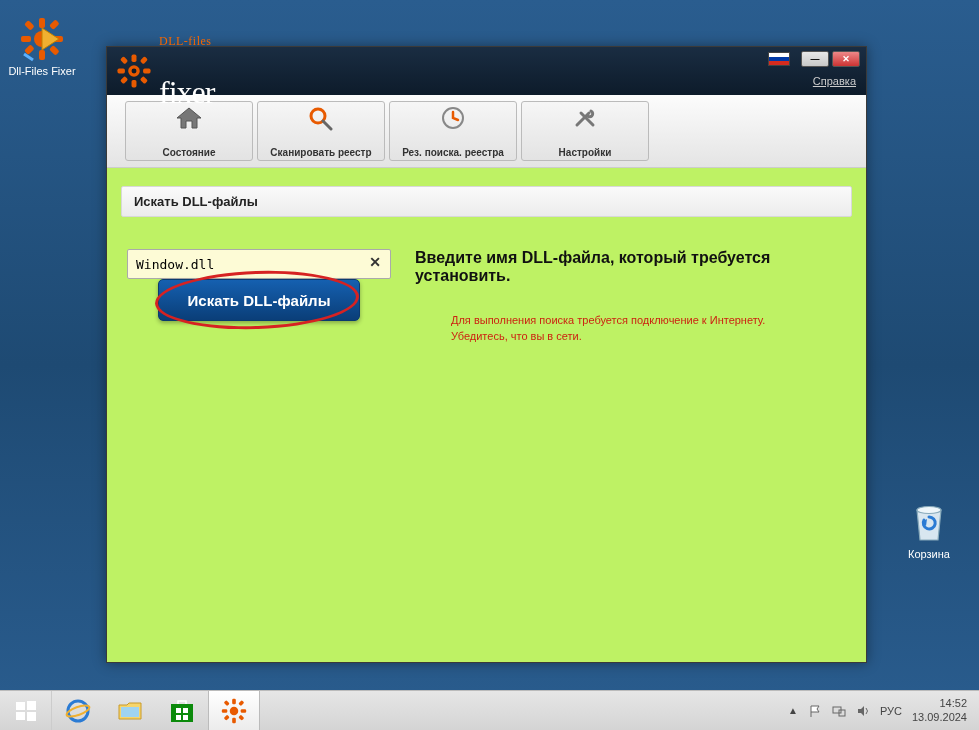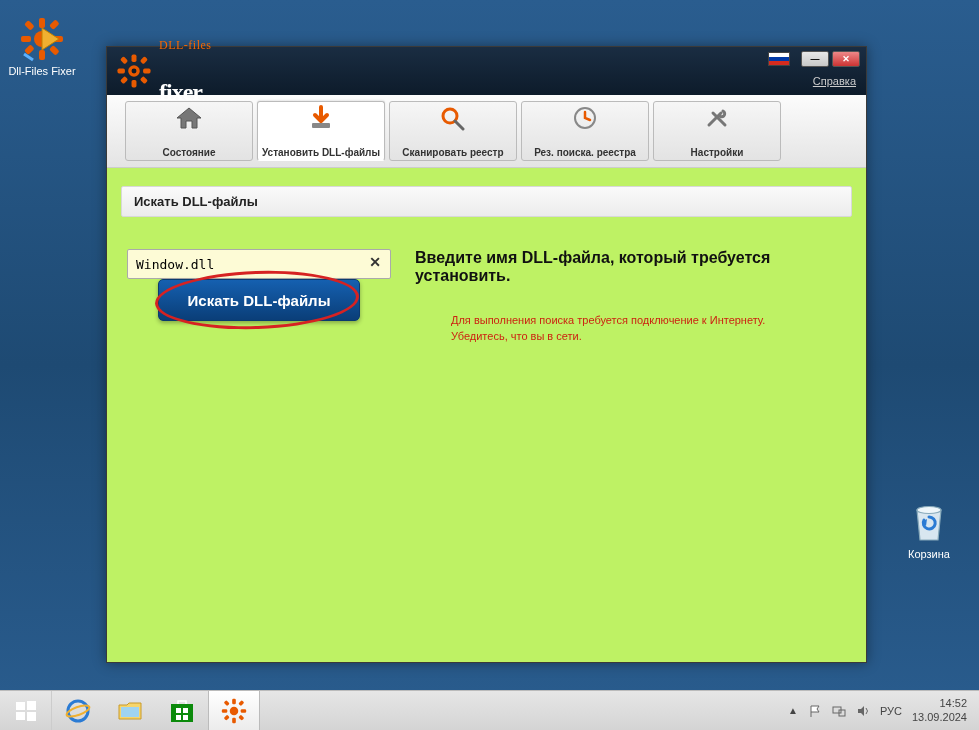--- a/index.html
+++ b/index.html
@@ -61,21 +61,21 @@
 .logo-gear {
   width: 38px;
   height: 38px;
 }
 .logo-text {
   color: #fff;
   font-family: Georgia, serif;
   line-height: 0.85;
 }
 .logo-text .small { font-size: 12px; color: #f56600; letter-spacing: 0.5px; }
-.logo-text .big { font-size: 24px; font-weight: 700; letter-spacing: -1px; margin-top: 32px; }
+.logo-text .big { font-size: 32px; font-weight: 400; letter-spacing: -1px; margin-top: 32px; }
 .window-controls {
   position: absolute;
   right: 6px;
   top: 4px;
   display: flex;
   gap: 3px;
   align-items: center;
 }
 .flag-icon {
   width: 22px;
@@ -362,29 +362,20 @@
   </div>
 
   <div class="tabbar">
     <div class="tab">
       <div class="tab-icon">
         <svg width="28" height="26" viewBox="0 0 28 26">
             <path d="M14 3 L26 13 L22 13 L22 23 L17 23 L17 16 L11 16 L11 23 L6 23 L6 13 L2 13 Z" fill="#777" stroke="#555"></path>
           </svg>
       </div>
       <span>Состояние</span>
-    </div>
-    <div class="tab active">
-      <div class="tab-icon">
-        <svg width="28" height="26" viewBox="0 0 28 26">
-            <rect x="5" y="18" width="18" height="5" rx="1" fill="#888"></rect>
-            <path d="M14 2 L14 14 M8 10 L14 16 L20 10" stroke="#e85a00" stroke-width="4" fill="none" stroke-linecap="round" stroke-linejoin="round"></path>
-          </svg>
-      </div>
-      <span>Установить DLL-файлы</span>
     </div>
     <div class="tab">
       <div class="tab-icon">
         <svg width="28" height="26" viewBox="0 0 28 26">
             <circle cx="11" cy="11" r="7" fill="none" stroke="#e85a00" stroke-width="3"></circle>
             <line x1="16" y1="16" x2="24" y2="24" stroke="#666" stroke-width="3" stroke-linecap="round"></line>
           </svg>
       </div>
       <span>Сканировать реестр</span>
     </div>

